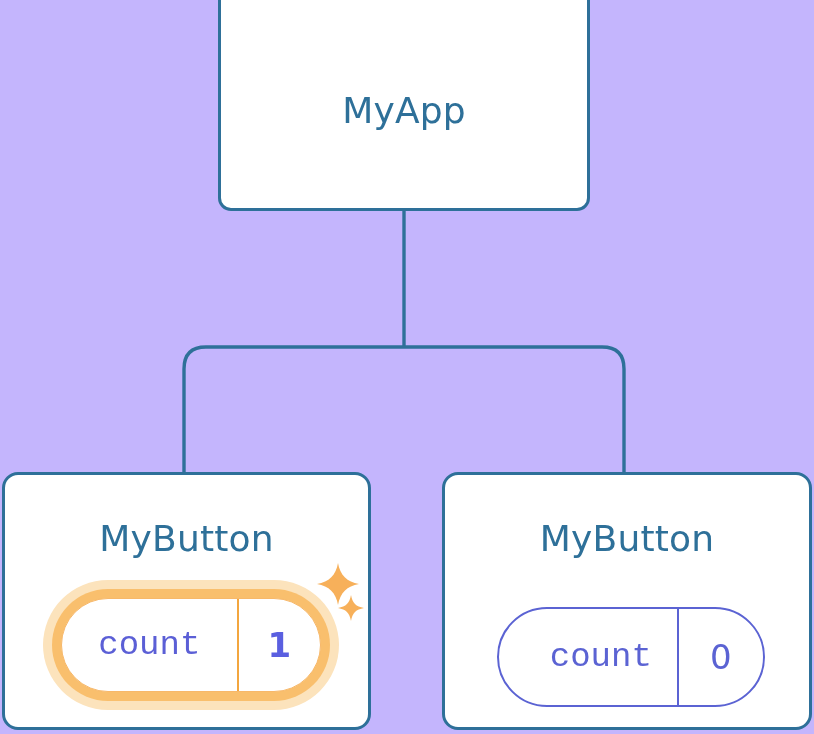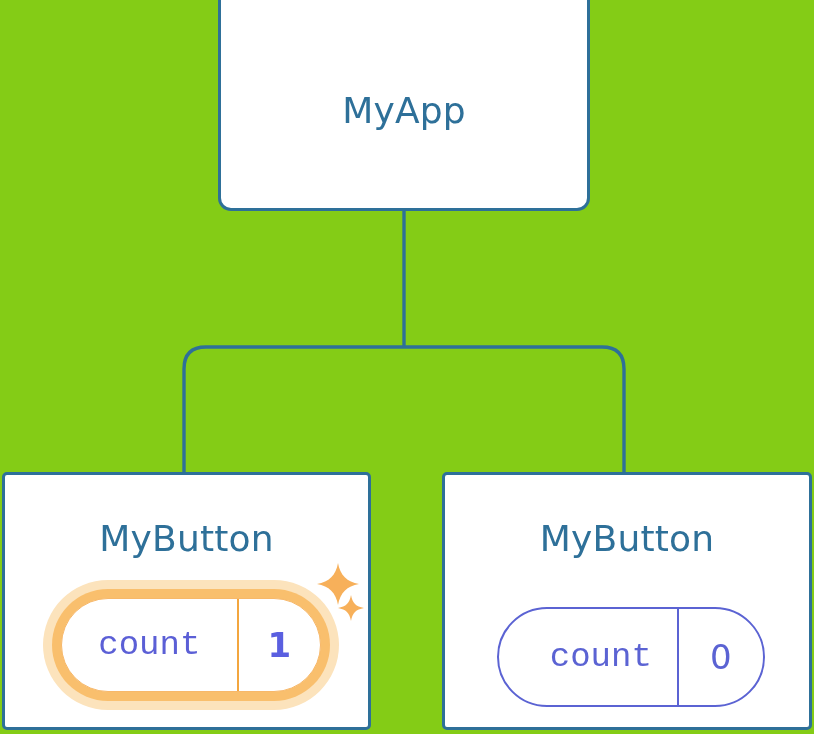--- a/index.html
+++ b/index.html
@@ -10,40 +10,40 @@
     width: 814px;
     height: 734px;
     overflow: hidden;
     background: #4d6b74;
     font-family: "DejaVu Sans", "Liberation Sans", sans-serif;
   }
   #stage {
     position: relative;
     width: 814px;
     height: 734px;
-    background: #84cc16;
+    background: #c4b5fd;
     overflow: hidden;
   }
 
   
   #wires {
     position: absolute;
     left: 0;
     top: 0;
     width: 814px;
     height: 734px;
     pointer-events: none;
   }
 
   
   .node-card {
     position: absolute;
     background: #ffffff;
     border: 3px solid #2e7099;
-    border-radius: 5px;
+    border-radius: 16px;
     box-sizing: border-box;
   }
   #card-myapp {
     left: 218px;
     top: -44px;
     width: 372px;
     height: 255px;
     border-radius: 13px;
   }
   #card-left {

